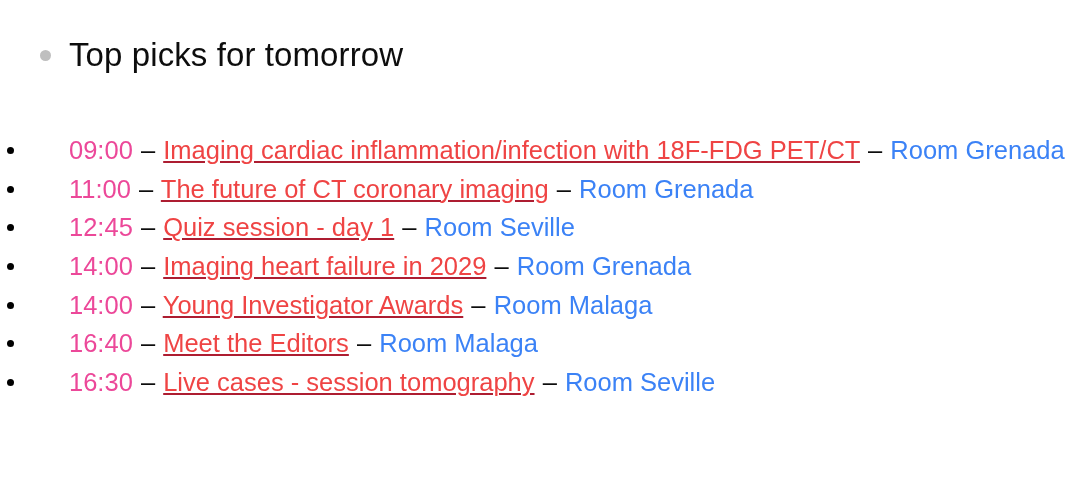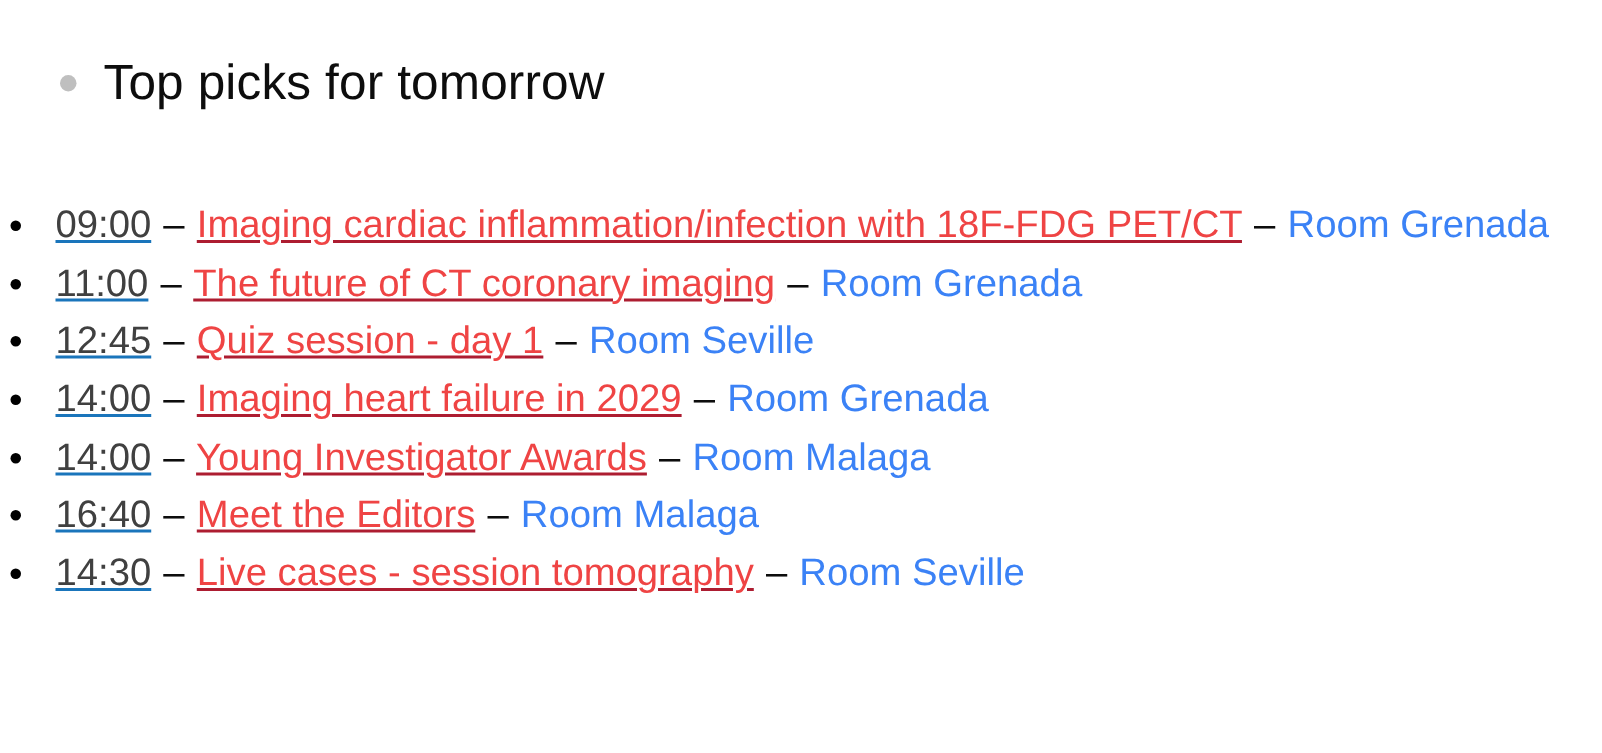--- a/index.html
+++ b/index.html
@@ -69,26 +69,26 @@
     position: absolute;
     left: 7px;
     top: 50%;
     width: 7px;
     height: 7px;
     margin-top: -3.5px;
     border-radius: 50%;
     background: #000000;
   }
   .time-link {
-    color: #404040;
-    text-decoration: underline;
+    color: #ec4899;
     text-decoration-color: #1a75bb;
     text-underline-offset: 2px;
     text-decoration-thickness: 2px;
     cursor: pointer;
+    margin-left: 32px;
   }
   .dash {
     color: #0d0d0d;
     padding: 0 1px;
   }
   .title-link {
     color: #ef4444;
     text-decoration: underline;
     text-decoration-color: #ad1d31;
     text-underline-offset: 2px;
@@ -160,21 +160,21 @@
       <span class="item-bullet"></span>
       <a class="time-link">16:40</a>
       <span class="dash">–</span>
       <a class="title-link">Meet the Editors</a>
       <span class="dash">–</span>
       <span class="room">Room Malaga</span>
     </li>
 
     <li class="session-item">
       <span class="item-bullet"></span>
-      <a class="time-link">14:30</a>
+      <a class="time-link">16:30</a>
       <span class="dash">–</span>
       <a class="title-link">Live cases - session tomography</a>
       <span class="dash">–</span>
       <span class="room">Room Seville</span>
     </li>
 
   </ul>
 </div>
 
 </body></html>

